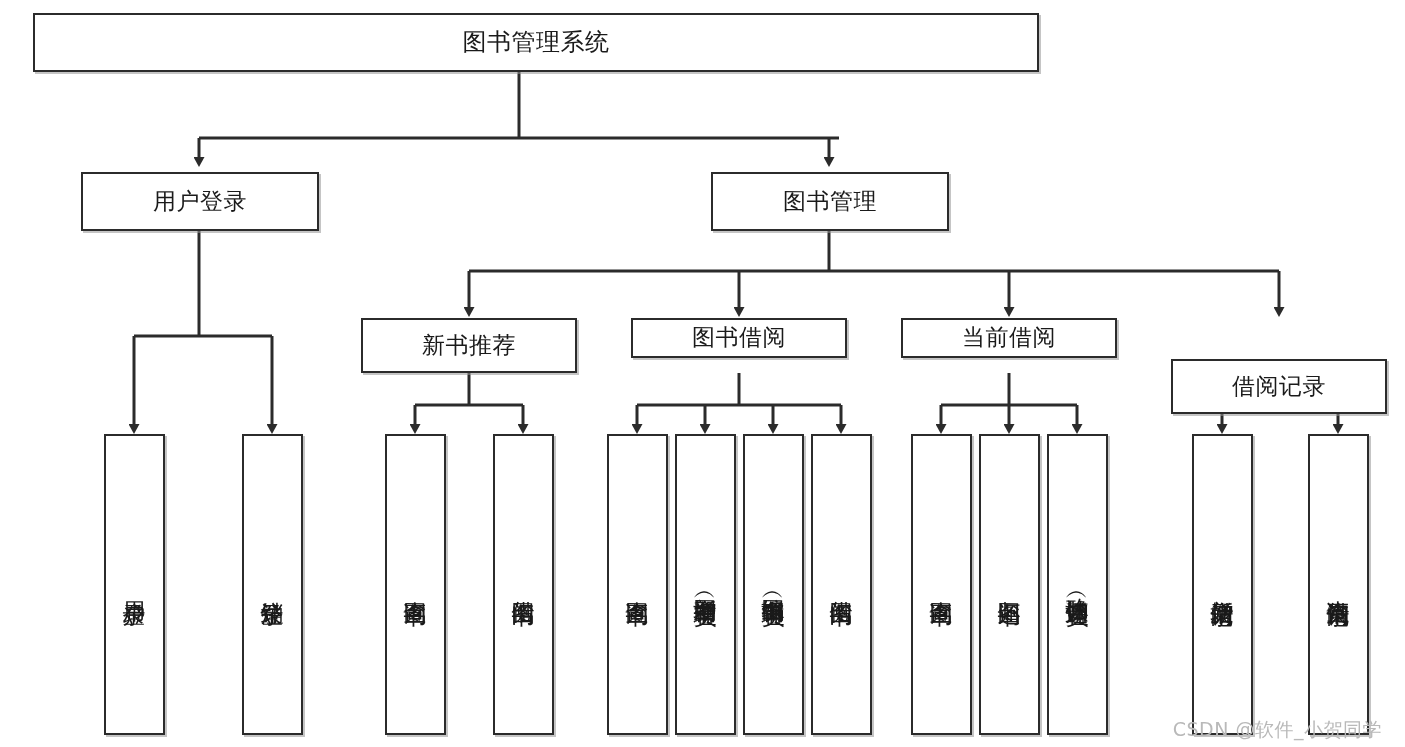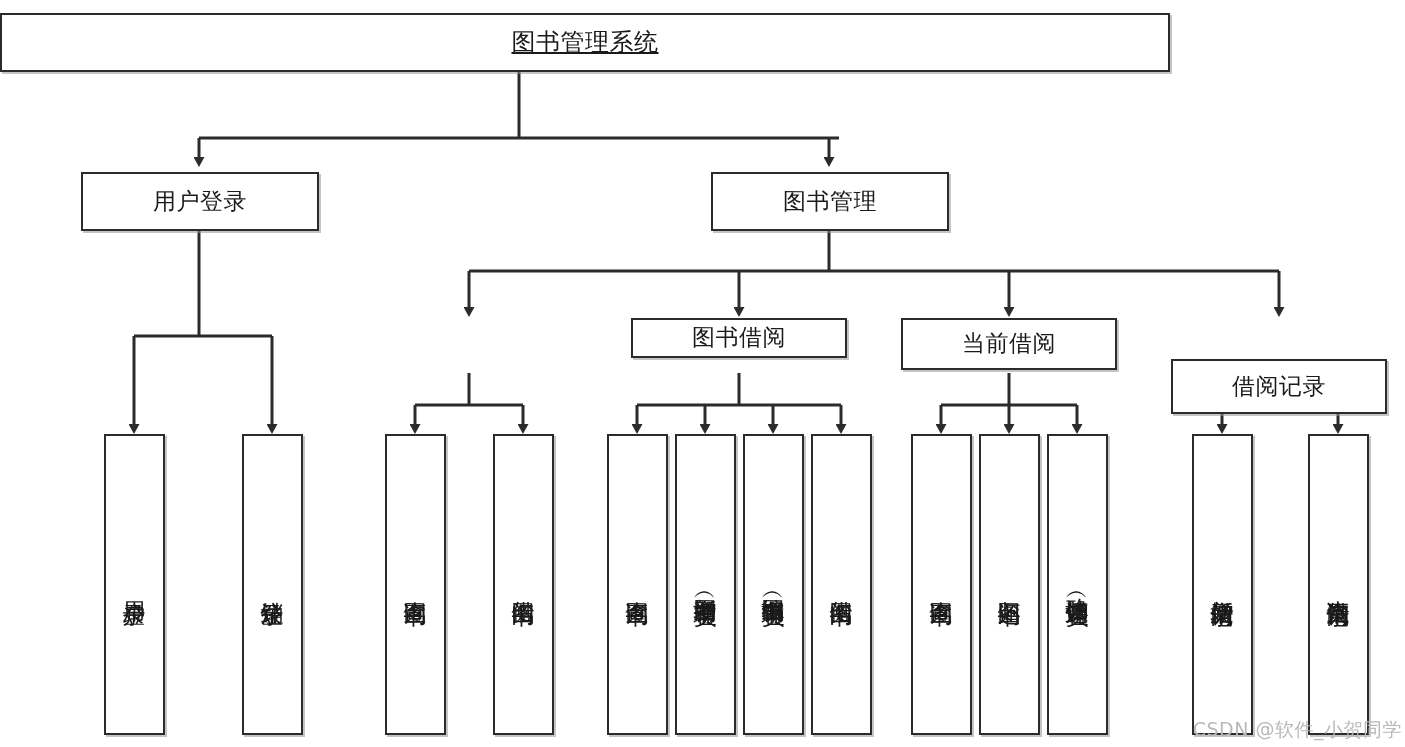--- a/index.html
+++ b/index.html
@@ -60,21 +60,21 @@
     line-height: 1.14;
     letter-spacing: 1px;
     margin: 0 auto;
     height: 100%;
     display: flex;
     align-items: center;
     justify-content: center;
   }
   .watermark {
     position: absolute;
-    right: 3px;
+    right: 23px;
     bottom: 4px;
     font-size: 19px;
     color: #b9b9b9;
     white-space: nowrap;
     letter-spacing: 0.5px;
   }
 </style>
 </head>
 <body>
 
@@ -123,38 +123,41 @@
       <path d="M1009,405 L1009,425" marker-end="url(#arrow)"></path>
       <path d="M1077,405 L1077,425" marker-end="url(#arrow)"></path>
 
       <path d="M1279,373 L1279,405"></path>
       <path d="M1222,405 L1338,405"></path>
       <path d="M1222,405 L1222,425" marker-end="url(#arrow)"></path>
       <path d="M1338,405 L1338,425" marker-end="url(#arrow)"></path>
     </g>
   </svg>
 
-  <div class="node root horizontal" style="left:0; top:13px; width:1170px; height:59px;text-decoration:underline;">
+  <div class="node root horizontal" style="left:33px; top:13px; width:1006px; height:59px;">
     <span class="label">图书管理系统</span>
   </div>
 
   <div class="node horizontal" style="left:81px; top:172px; width:238px; height:59px;">
     <span class="label">用户登录</span>
   </div>
 
   <div class="node horizontal" style="left:711px; top:172px; width:238px; height:59px;">
     <span class="label">图书管理</span>
   </div>
 
+  <div class="node horizontal" style="left:361px; top:318px; width:216px; height:55px;">
+    <span class="label">新书推荐</span>
+  </div>
 
   <div class="node horizontal" style="left:631px; top:318px; width:216px; height:40px;">
     <span class="label">图书借阅</span>
   </div>
 
-  <div class="node horizontal" style="left:901px; top:318px; width:216px; height:52px;">
+  <div class="node horizontal" style="left:901px; top:318px; width:216px; height:40px;">
     <span class="label">当前借阅</span>
   </div>
 
   <div class="node horizontal" style="left:1171px; top:318px; width:216px; height:55px;margin-top:41px;">
     <span class="label">借阅记录</span>
   </div>
 
   <div class="node vertical" style="left:104px; top:434px; width:61px; height:301px;">
     <span class="label">用户登录</span>
   </div>

